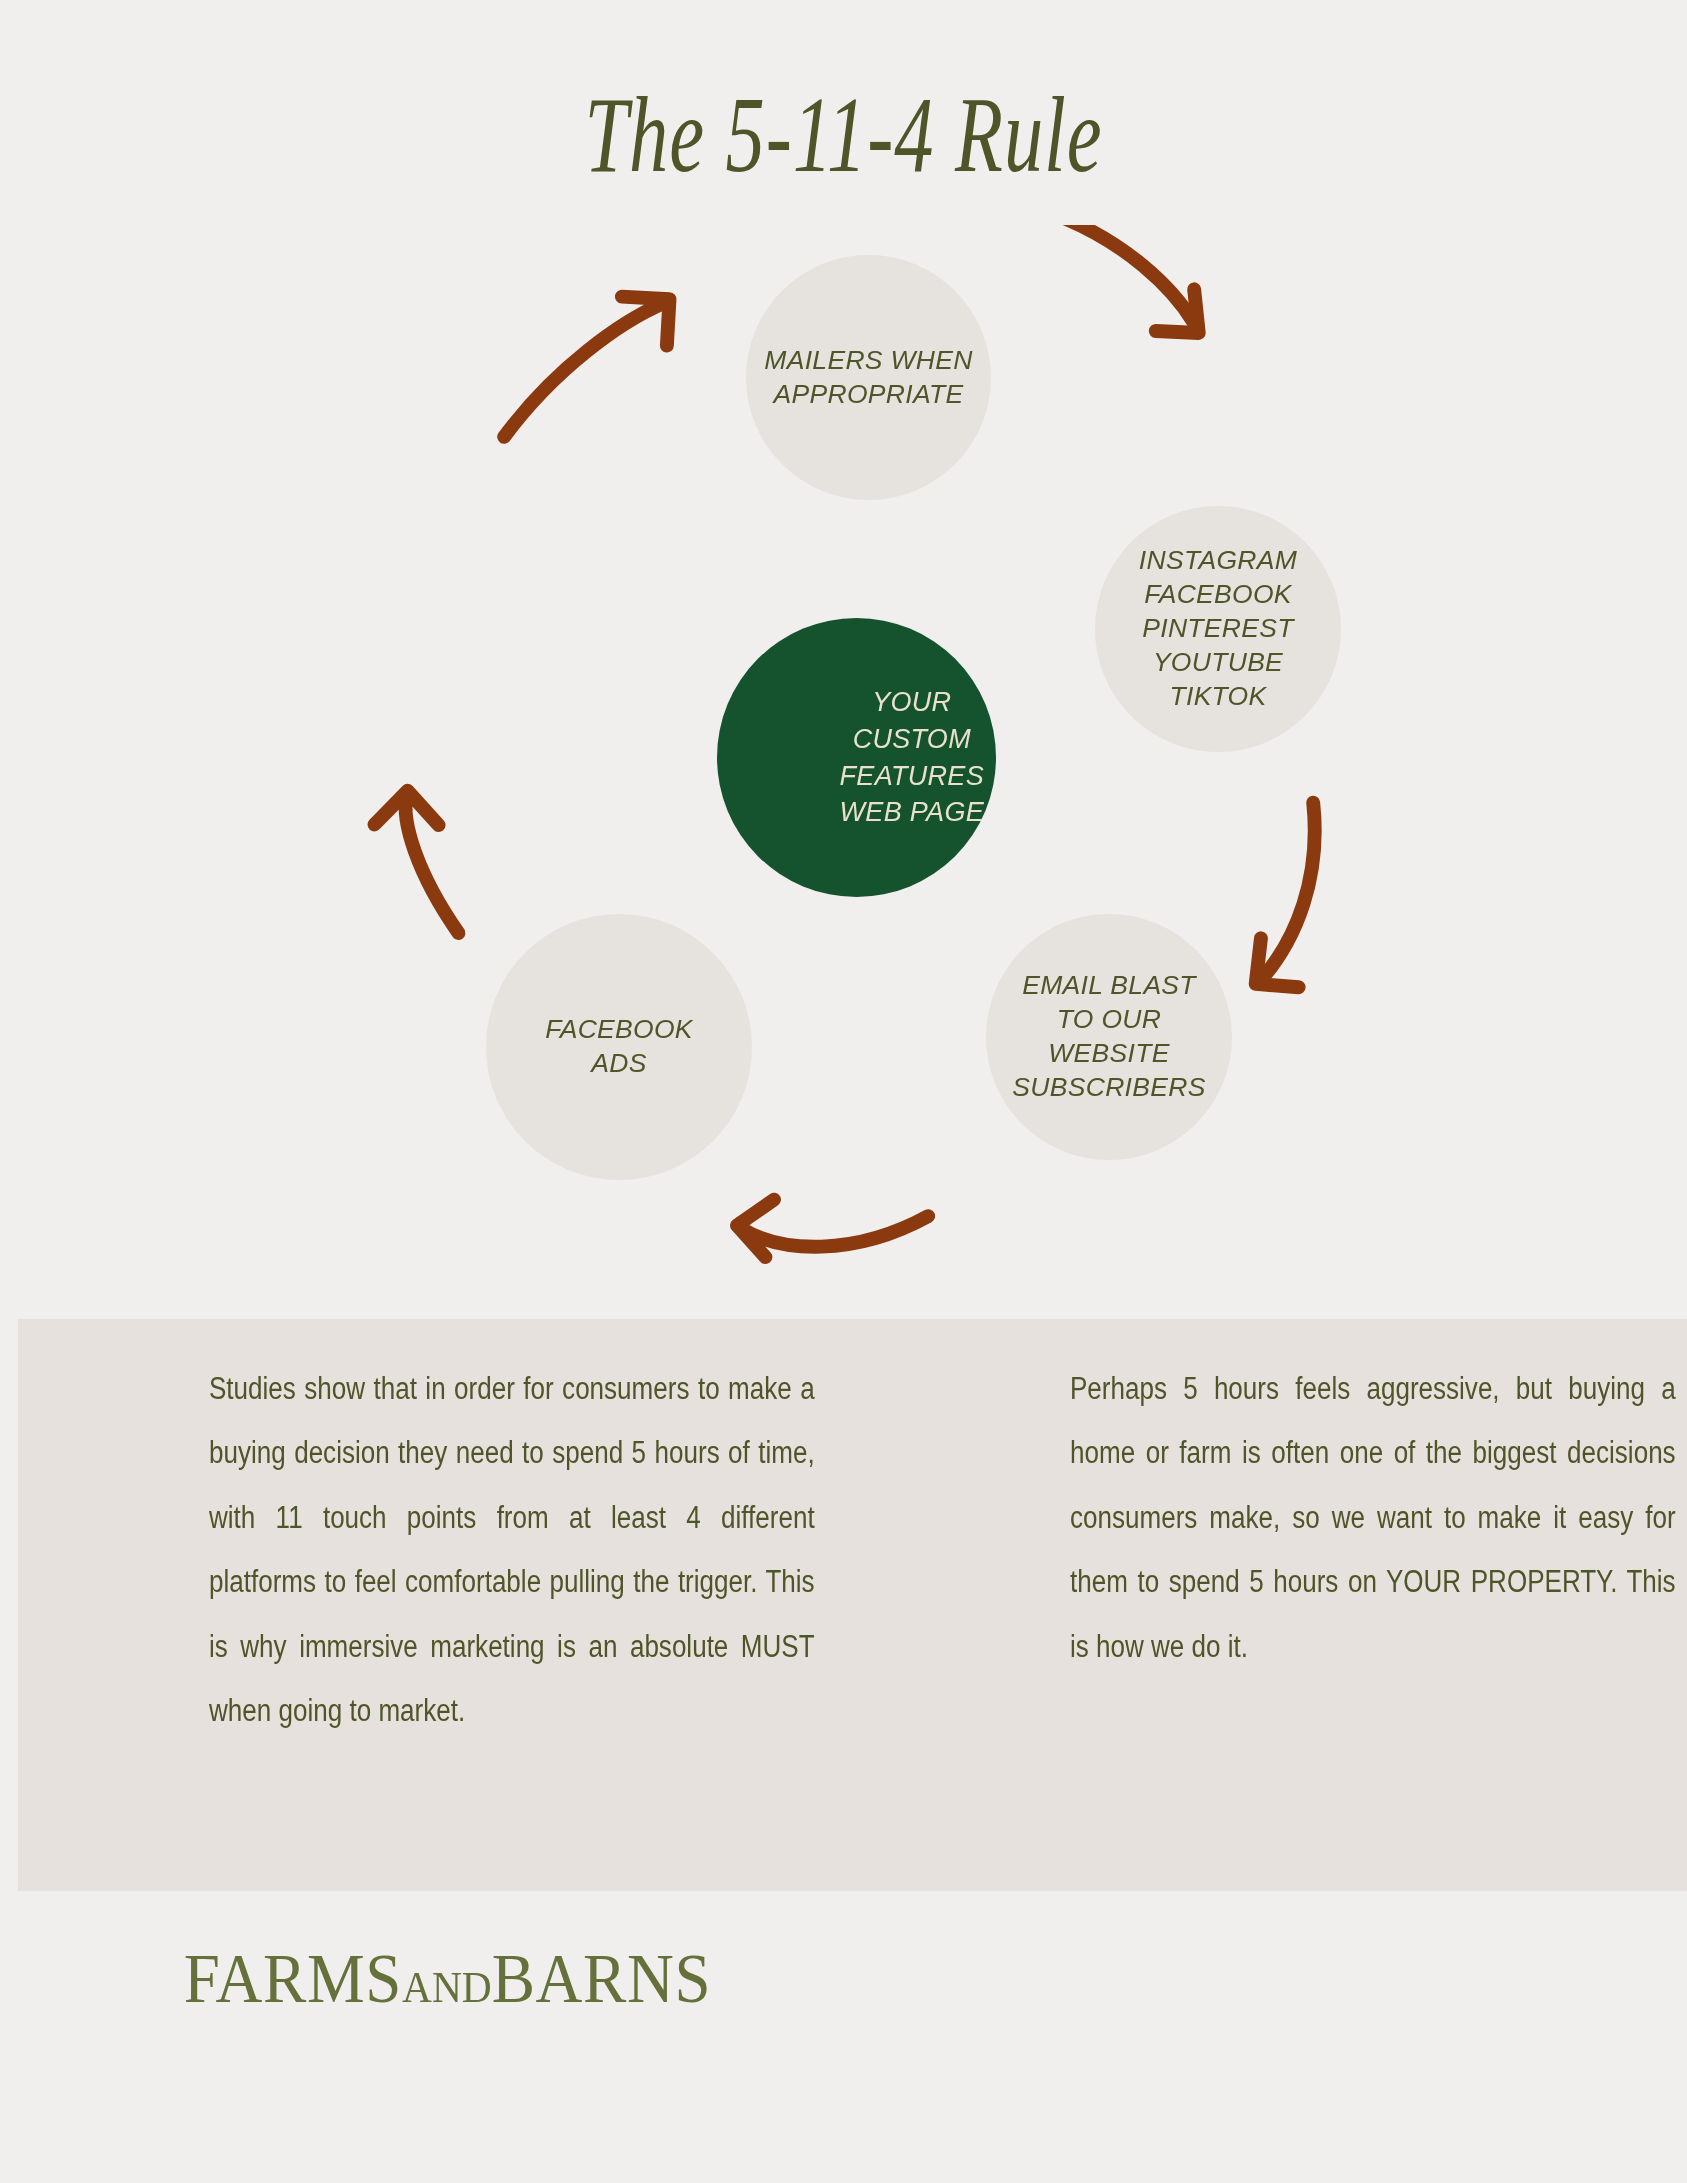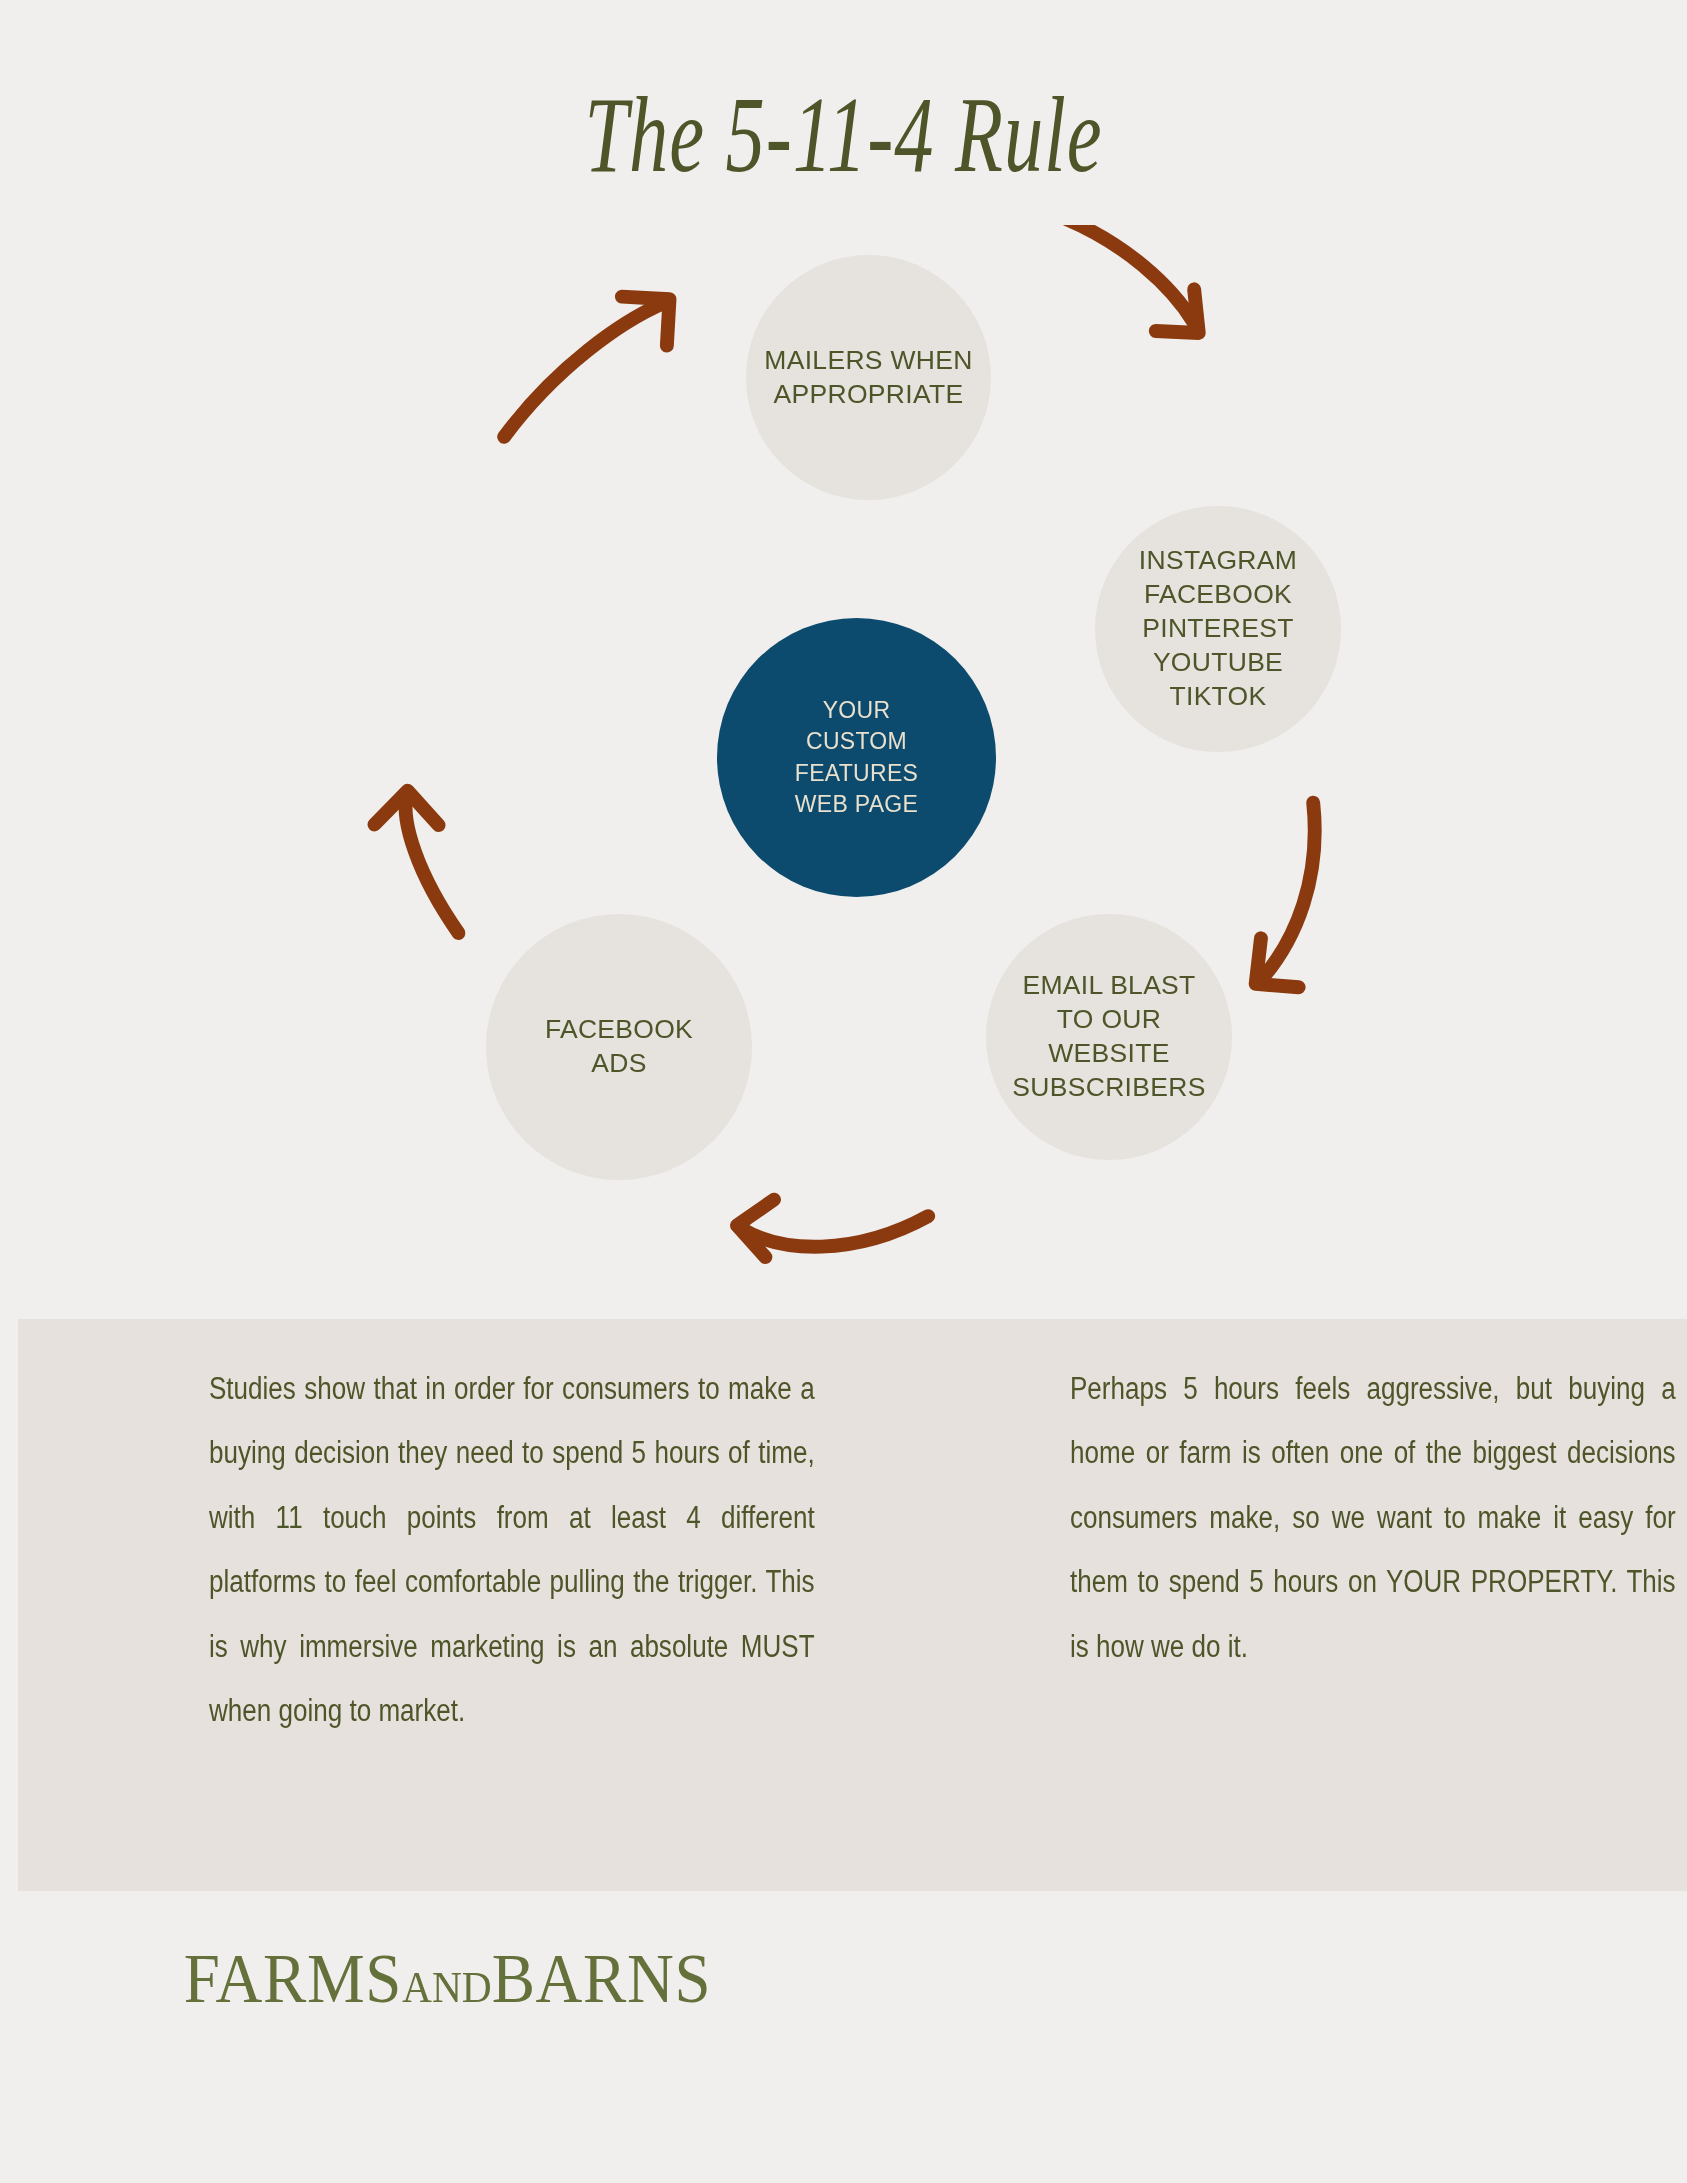--- a/index.html
+++ b/index.html
@@ -35,20 +35,21 @@
     white-space: nowrap;
   }
 
   
   .diagram {
     position: absolute;
     left: 0;
     top: 225px;
     width: 1458px;
     height: 1072px;
+    font-style: italic;
   }
   .arrow-layer {
     position: absolute;
     left: 0;
     top: 0;
     width: 1687px;
     height: 1072px;
     pointer-events: none;
   }
   .node {
@@ -60,24 +61,25 @@
     justify-content: center;
     text-align: center;
     color: #4e5529;
     font-size: 26.5px;
     line-height: 1.28;
     letter-spacing: 0.3px;
   }
   .node-inner { padding: 0 12px; }
 
   .node.center {
-    background: #0c4a6e;
+    background: #14532d;
     color: #e9e1cd;
-    font-size: 23px;
+    font-size: 27px;
     line-height: 1.36;
+    justify-content: flex-end;
   }
 
   
   #node-mailers    { left: 746px; top:  30px; width: 245px; height: 245px; }
   #node-social     { left: 1095px; top: 281px; width: 246px; height: 246px; }
   #node-email      { left: 986px; top: 689px; width: 246px; height: 246px; }
   #node-fbads      { left:  486px; top: 689px; width: 266px; height: 266px; }
   #node-showings   { left:  343px; top:  284px; width: 266px; height: 266px; }
   #node-center     { left: 717px; top:  393px; width: 279px; height: 279px; }
 

